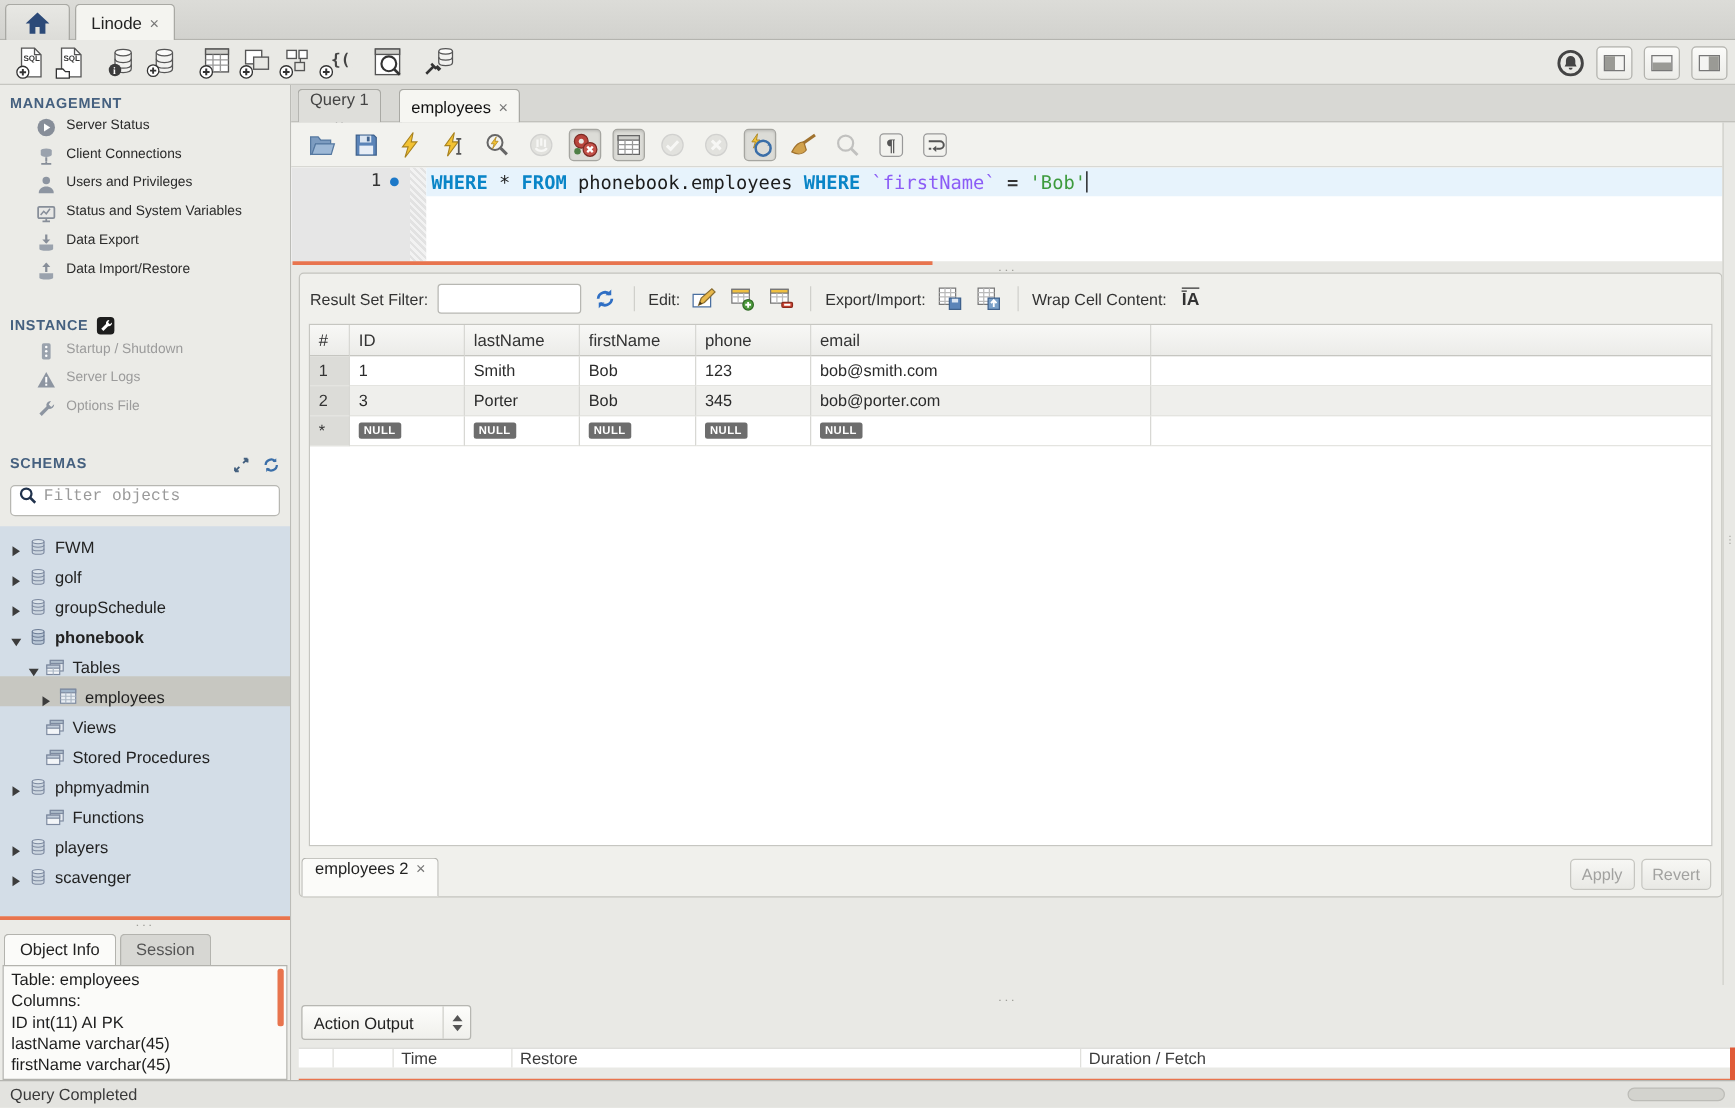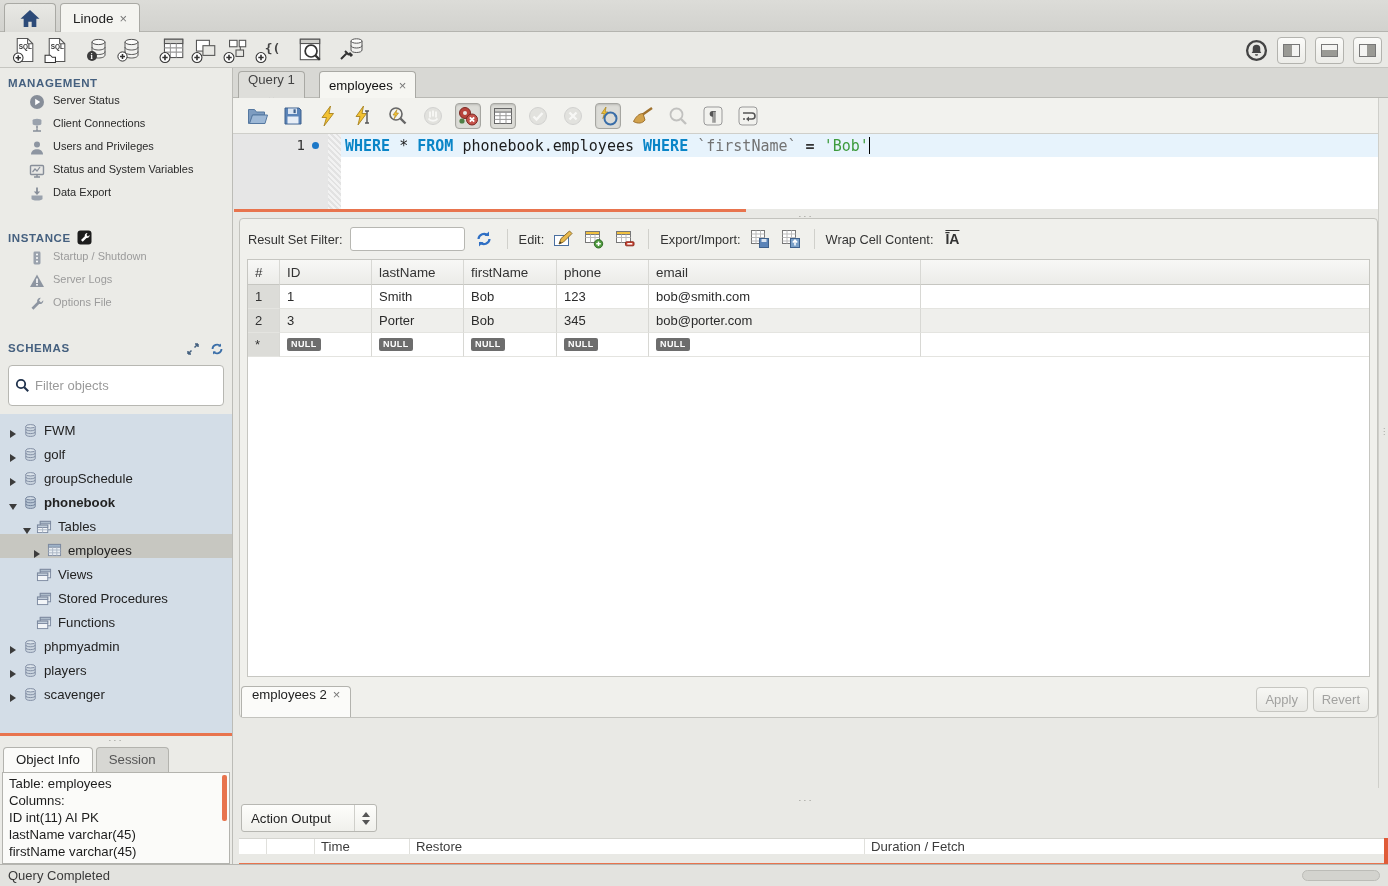--- a/index.html
+++ b/index.html
@@ -26,21 +26,21 @@
   .pt-right .pt-fill { right:0; top:0; bottom:0; width:8px; }
 
   
   .sidebar { position:absolute; top:68px; left:0; width:233px; bottom:22px; background:#ebebe7; border-right:1px solid #bcbcb7; display:flex; flex-direction:column; }
   .sec-hdr { font-size:11.5px; font-weight:bold; letter-spacing:.6px; color:#45607f; padding:9px 8px 5px 8px; display:flex; align-items:center; gap:6px; }
   .side-item { display:flex; align-items:flex-start; gap:8px; height:23px; padding-left:28px; white-space:nowrap; overflow:hidden; font-size:11px; color:#2a2a2a; }
   .side-item.disabled { color:#9b9b9b; }
   .sic { width:17px; height:16px; flex:0 0 17px; display:flex; align-items:center; justify-content:center; }
   .schemas-hdr { margin-top:14px; position:relative; }
   .hdr-icons { position:absolute; right:8px; top:9px; display:flex; gap:10px; }
-  .filterbox { margin:6px 8px 8px 8px; height:41px; background:#fff; border:1px solid #b7b7b2; border-radius:4px; display:flex; align-items:center; padding:0 6px; gap:5px; }
+  .filterbox { margin:6px 8px 8px 8px; height:25px; background:#fff; border:1px solid #b7b7b2; border-radius:4px; display:flex; align-items:flex-start; padding:0 6px; gap:5px;font-family:Liberation Mono, monospace; }
   .filterbox input { border:none; outline:none; flex:1; font-size:13px; font-family:inherit; color:#333; background:transparent; }
   .filterbox input::placeholder { color:#9a9a9a; }
   .tree { flex:1; background:#d3dde7; overflow:hidden; }
   .trow { display:flex; align-items:flex-end; height:24px; font-size:13.2px; color:#222; }
   .trow.sel { background:#c7c7c1; }
   .trow.bold { font-weight:bold; }
   .d0 { padding-left:6px; } .d1 { padding-left:20px; } .d2 { padding-left:30px; }
   .arr { width:13px; flex:0 0 13px; display:flex; align-items:center; justify-content:center; }
   .arr-r { width:0; height:0; border-left:6px solid #3c3c3c; border-top:4px solid transparent; border-bottom:4px solid transparent; }
   .arr-d { width:0; height:0; border-top:6px solid #3c3c3c; border-left:4px solid transparent; border-right:4px solid transparent; }
@@ -71,21 +71,21 @@
   .ebtn.dis { opacity:.45; }
 
   .editor { position:absolute; top:66px; left:0; right:10px; height:75px; background:#fff; overflow:hidden; }
   .gutter { position:absolute; left:0; top:0; bottom:0; width:95px; background:#e6e6e6; }
   .foldstrip { position:absolute; left:95px; top:0; bottom:0; width:13px; background:repeating-linear-gradient(45deg,#f2f2f2 0 2px,#e2e2e2 2px 4px); }
   .codeline { position:absolute; left:108px; right:0; top:0; height:23px; background:#e7f3fc; display:flex; align-items:center; padding-left:4px; font-family:"DejaVu Sans Mono","Liberation Mono",monospace; font-size:15px; white-space:pre; }
   .lnum { position:absolute; left:0; top:0; width:72px; height:23px; text-align:right; font-family:"DejaVu Sans Mono",monospace; font-size:14px; color:#333; line-height:23px; }
   .stmt-dot { position:absolute; left:79px; top:8px; width:7px; height:7px; border-radius:50%; background:#1c78c8; }
   .kw { color:#0a85c7; font-weight:bold; }
   .plain { color:#1c1c1c; }
-  .ident { color:#737373; }
+  .ident { color:#8b5cf6; }
   .op { color:#333; font-weight:bold; }
   .str { color:#3d9b3d; }
   .caret { display:inline-block; width:1.5px; height:17px; background:#000; vertical-align:-3px; }
   .prog-line { position:absolute; top:141px; left:1px; width:512px; height:3px; background:#e8744e; }
   .msplit { position:absolute; top:144px; left:0; right:10px; }
 
   
   .rpanel { position:absolute; top:150px; left:6px; right:10px; height:500px; background:#f0f0ec; border:1px solid #c3c3be; border-radius:4px; }
   .rbar { position:absolute; top:5px; left:8px; right:8px; height:30px; display:flex; align-items:center; gap:7px; font-size:12.8px; color:#333; }
   .rbar .vsep { width:1px; height:20px; background:#d0d0cb; margin:0 4px; }
@@ -305,20 +305,30 @@
     <div class="side-item">
       <span class="sic">
           <svg width="16" height="16" viewBox="0 0 16 16">
             <path d="M8 1.5V8" stroke="#878e99" stroke-width="1.8"></path>
             <path d="M4.8 5.5L8 9l3.2-3.5z" fill="#878e99"></path>
             <path d="M2.5 9.5v3.6c0 .8 2.4 1.5 5.5 1.5s5.5-.7 5.5-1.5V9.5" fill="#9aa2ad"></path>
           </svg>
         </span>
       <span>Data Export</span>
     </div>
+    <div class="side-item">
+      <span class="sic">
+          <svg width="16" height="16" viewBox="0 0 16 16">
+            <path d="M8 8.5V2" stroke="#878e99" stroke-width="1.8"></path>
+            <path d="M4.8 4.5L8 1l3.2 3.5z" fill="#878e99"></path>
+            <path d="M2.5 9.5v3.6c0 .8 2.4 1.5 5.5 1.5s5.5-.7 5.5-1.5V9.5" fill="#9aa2ad"></path>
+          </svg>
+        </span>
+      <span>Data Import/Restore</span>
+    </div>
 
     <div class="sec-hdr" style="margin-top:12px;">
       <span>INSTANCE</span>
       <span>
           <svg width="15" height="15" viewBox="0 0 15 15">
             <rect x="0.5" y="0.5" width="14" height="14" rx="3" fill="#1d1d1d"></rect>
             <path d="M10.5 3a2.6 2.6 0 0 0-2.7 3.2L4 10l1.7 1.7 3.8-3.8A2.6 2.6 0 0 0 12.6 5l-1.7 1.4-1.4-1.4z" fill="#fff"></path>
           </svg>
         </span>
     </div>
@@ -479,44 +489,44 @@
         <span class="ticon">
             <svg width="16" height="15" viewBox="0 0 17 16">
               <rect x="4.5" y="2.5" width="11" height="9" fill="#e6ebf0" stroke="#7d8aa0"></rect>
               <rect x="4.5" y="2.5" width="11" height="2.6" fill="#aebccb" stroke="#7d8aa0"></rect>
               <rect x="1.5" y="6.5" width="11" height="8" fill="#f2f5f8" stroke="#7d8aa0"></rect>
               <rect x="1.5" y="6.5" width="11" height="2.6" fill="#c3cedb" stroke="#7d8aa0"></rect>
             </svg>
           </span>
         <span>Stored Procedures</span>
       </div>
+      <div class="trow d0">
+        <span class="arr">
+            <span class="arr-r"></span>
+          </span>
+        <span class="ticon">
+            <svg width="15" height="15" viewBox="0 0 16 16">
+              <path d="M3 3.5v9c0 1 2.2 1.8 5 1.8s5-.8 5-1.8v-9" fill="#ccd6e0" stroke="#7d8aa0"></path>
+              <ellipse cx="8" cy="3.5" rx="5" ry="1.8" fill="#dde5ec" stroke="#7d8aa0"></ellipse>
+              <path d="M3 6.5c0 1 2.2 1.8 5 1.8s5-.8 5-1.8M3 9.5c0 1 2.2 1.8 5 1.8s5-.8 5-1.8" fill="none" stroke="#7d8aa0"></path>
+            </svg>
+          </span>
+        <span>phpmyadmin</span>
+      </div>
       <div class="trow d1">
         <span class="arr"></span>
         <span class="ticon">
             <svg width="16" height="15" viewBox="0 0 17 16">
               <rect x="4.5" y="2.5" width="11" height="9" fill="#e6ebf0" stroke="#7d8aa0"></rect>
               <rect x="4.5" y="2.5" width="11" height="2.6" fill="#aebccb" stroke="#7d8aa0"></rect>
               <rect x="1.5" y="6.5" width="11" height="8" fill="#f2f5f8" stroke="#7d8aa0"></rect>
               <rect x="1.5" y="6.5" width="11" height="2.6" fill="#c3cedb" stroke="#7d8aa0"></rect>
             </svg>
           </span>
         <span>Functions</span>
-      </div>
-      <div class="trow d0">
-        <span class="arr">
-            <span class="arr-r"></span>
-          </span>
-        <span class="ticon">
-            <svg width="15" height="15" viewBox="0 0 16 16">
-              <path d="M3 3.5v9c0 1 2.2 1.8 5 1.8s5-.8 5-1.8v-9" fill="#ccd6e0" stroke="#7d8aa0"></path>
-              <ellipse cx="8" cy="3.5" rx="5" ry="1.8" fill="#dde5ec" stroke="#7d8aa0"></ellipse>
-              <path d="M3 6.5c0 1 2.2 1.8 5 1.8s5-.8 5-1.8M3 9.5c0 1 2.2 1.8 5 1.8s5-.8 5-1.8" fill="none" stroke="#7d8aa0"></path>
-            </svg>
-          </span>
-        <span>phpmyadmin</span>
       </div>
       <div class="trow d0">
         <span class="arr">
             <span class="arr-r"></span>
           </span>
         <span class="ticon">
             <svg width="15" height="15" viewBox="0 0 16 16">
               <path d="M3 3.5v9c0 1 2.2 1.8 5 1.8s5-.8 5-1.8v-9" fill="#ccd6e0" stroke="#7d8aa0"></path>
               <ellipse cx="8" cy="3.5" rx="5" ry="1.8" fill="#dde5ec" stroke="#7d8aa0"></ellipse>
               <path d="M3 6.5c0 1 2.2 1.8 5 1.8s5-.8 5-1.8M3 9.5c0 1 2.2 1.8 5 1.8s5-.8 5-1.8" fill="none" stroke="#7d8aa0"></path>

